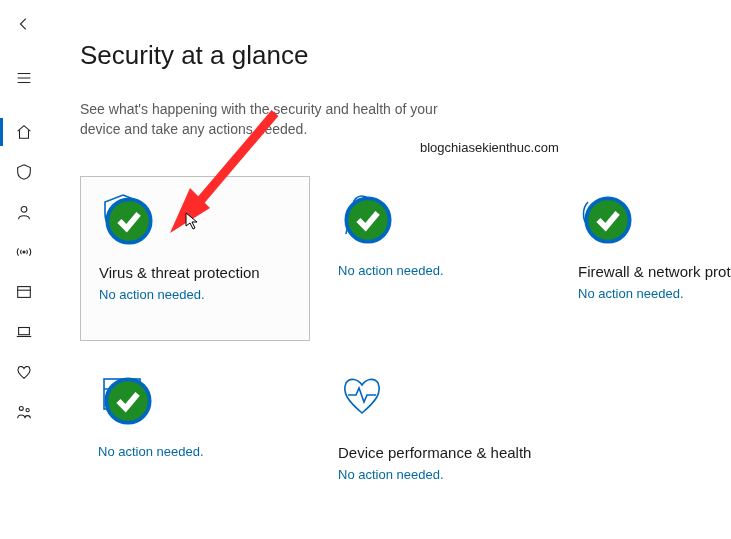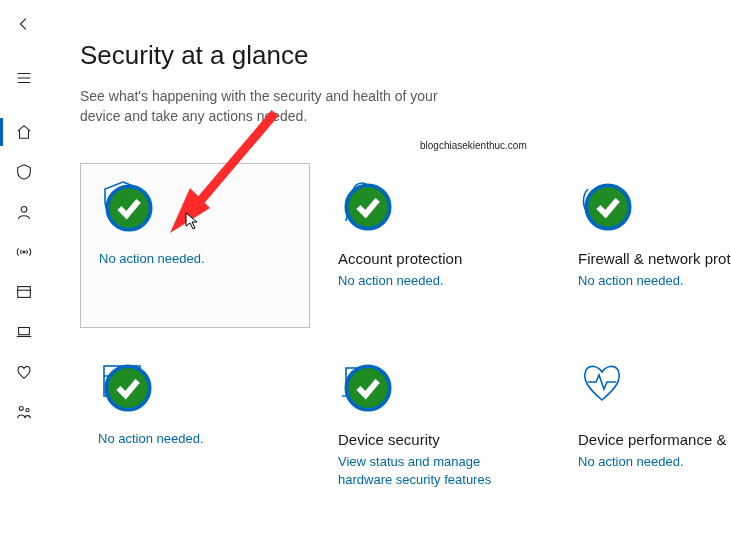--- a/index.html
+++ b/index.html
@@ -42,33 +42,33 @@
   .main {
     position: absolute;
     left: 48px; top: 0;
     width: 683px; height: 100%;
     padding: 40px 0 0 32px;
   }
   h1 {
     font-weight: 400;
     font-size: 26px;
     color: #1a1a1a;
-    margin-bottom: 15px;
+    margin-bottom: 28px;
   }
   .subtitle {
     font-size: 14px;
     color: #5a5a5a;
     line-height: 1.45;
     width: 400px;
     margin-bottom: 36px;
   }
   .watermark {
     position: absolute;
     top: 140px; left: 420px;
-    font-size: 10px;
+    font-size: 13px;
     color: #222;
   }
   .grid {
     display: grid;
     grid-template-columns: 230px 230px 230px;
     grid-template-rows: 165px 165px;
     gap: 16px 10px;
     width: 720px;
   }
   .card {
@@ -191,35 +191,35 @@
     <div class="card selected">
       <div class="card-icon">
         <svg viewBox="0 0 48 48">
             <path d="M24 4 L42 11 V23 C42 33 34 42 24 45 C14 42 6 33 6 23 V11 Z"></path>
           </svg>
         <svg class="badge" viewBox="0 0 20 20">
             <circle class="bg" cx="10" cy="10" r="9"></circle>
             <path d="M6 10 L9 13 L14 7"></path>
           </svg>
       </div>
+      <div class="card-title">Virus &amp; threat protection</div>
       <div class="card-status">No action needed.</div>
     </div>
 
     <div class="card">
       <div class="card-icon">
         <svg viewBox="0 0 48 48">
             <circle cx="24" cy="15" r="9"></circle>
             <path d="M8 44 C8 30 40 30 40 44"></path>
           </svg>
         <svg class="badge" viewBox="0 0 20 20">
             <circle class="bg" cx="10" cy="10" r="9"></circle>
             <path d="M6 10 L9 13 L14 7"></path>
           </svg>
       </div>
-      <div class="card-title">Account protection</div>
       <div class="card-status">No action needed.</div>
     </div>
 
     <div class="card">
       <div class="card-icon">
         <svg viewBox="0 0 48 48">
           <path d="M10 12 C4 18 4 30 10 36 M16 16 C12 20 12 28 16 32 M38 12 C44 18 44 30 38 36 M32 16 C36 20 36 28 32 32"></path>
           <circle cx="24" cy="24" r="2.5" fill="#0067c0"></circle>
             <path d="M24 26 V44"></path>
         </svg>
@@ -239,34 +239,20 @@
             <path d="M6 18 H42"></path>
           </svg>
         <svg class="badge" viewBox="0 0 20 20">
             <circle class="bg" cx="10" cy="10" r="9"></circle>
             <path d="M6 10 L9 13 L14 7"></path>
           </svg>
       </div>
       <div class="card-status">No action needed.</div>
     </div>
 
-    <div class="card">
-      <div class="card-icon">
-        <svg viewBox="0 0 48 48">
-            <rect x="8" y="10" width="32" height="22"></rect>
-            <path d="M4 38 H44"></path>
-          </svg>
-        <svg class="badge" viewBox="0 0 20 20">
-            <circle class="bg" cx="10" cy="10" r="9"></circle>
-            <path d="M6 10 L9 13 L14 7"></path>
-          </svg>
-      </div>
-      <div class="card-title">Device security</div>
-      <div class="card-status">View status and manage hardware security features</div>
-    </div>
 
     <div class="card">
       <div class="card-icon">
         <svg viewBox="0 0 48 48">
           <path d="M24 42 C10 30 4 22 8 12 C12 6 20 8 24 14 C28 8 36 6 40 12 C44 22 38 30 24 42 Z"></path>
           <path d="M10 24 H18 L21 17 L26 31 L29 24 H38"></path>
         </svg>
       </div>
       <div class="card-title">Device performance &amp; health</div>
       <div class="card-status">No action needed.</div>

